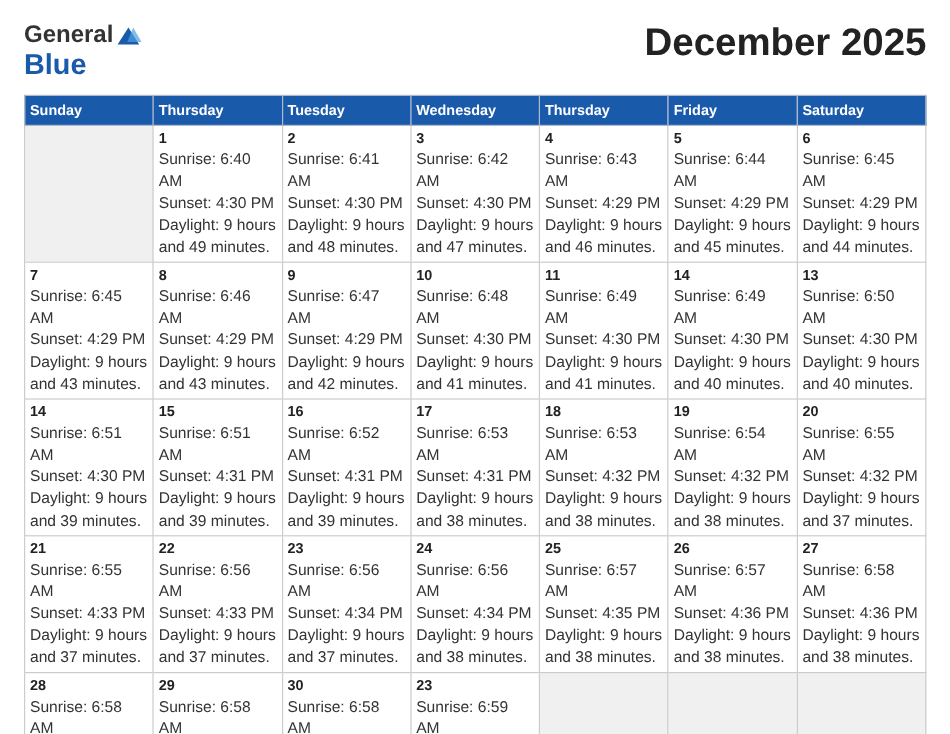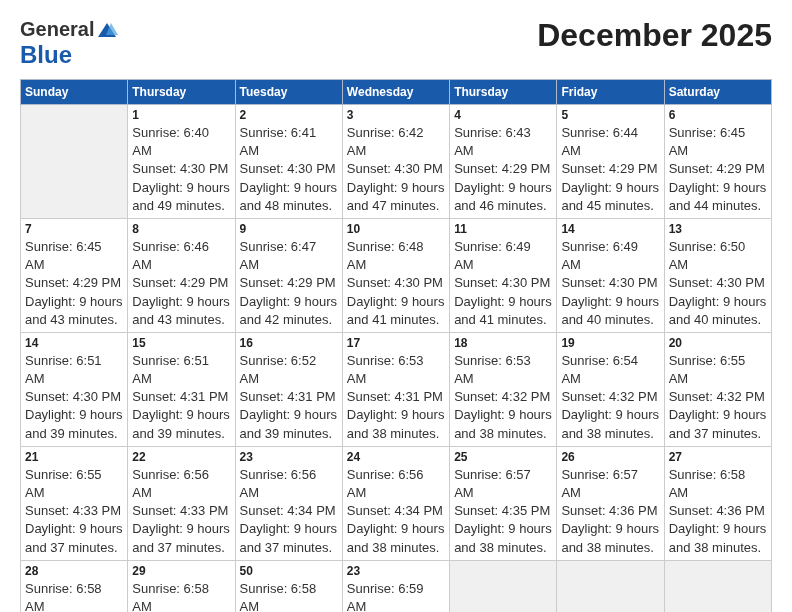--- a/index.html
+++ b/index.html
@@ -253,21 +253,21 @@
         <tr>
           <td>
             <span class="day-number">28</span>
             <div class="day-info">Sunrise: 6:58 AM<br>Sunset: 4:37 PM<br>Daylight: 9 hours and 39 minutes.</div>
           </td>
           <td>
             <span class="day-number">29</span>
             <div class="day-info">Sunrise: 6:58 AM<br>Sunset: 4:38 PM<br>Daylight: 9 hours and 39 minutes.</div>
           </td>
           <td>
-            <span class="day-number">50</span>
+            <span class="day-number">30</span>
             <div class="day-info">Sunrise: 6:58 AM<br>Sunset: 4:38 PM<br>Daylight: 9 hours and 39 minutes.</div>
           </td>
           <td>
             <span class="day-number">23</span>
             <div class="day-info">Sunrise: 6:59 AM<br>Sunset: 4:39 PM<br>Daylight: 9 hours and 40 minutes.</div>
           </td>
           <td class="empty"></td>
           <td class="empty"></td>
           <td class="empty"></td>
         </tr>

